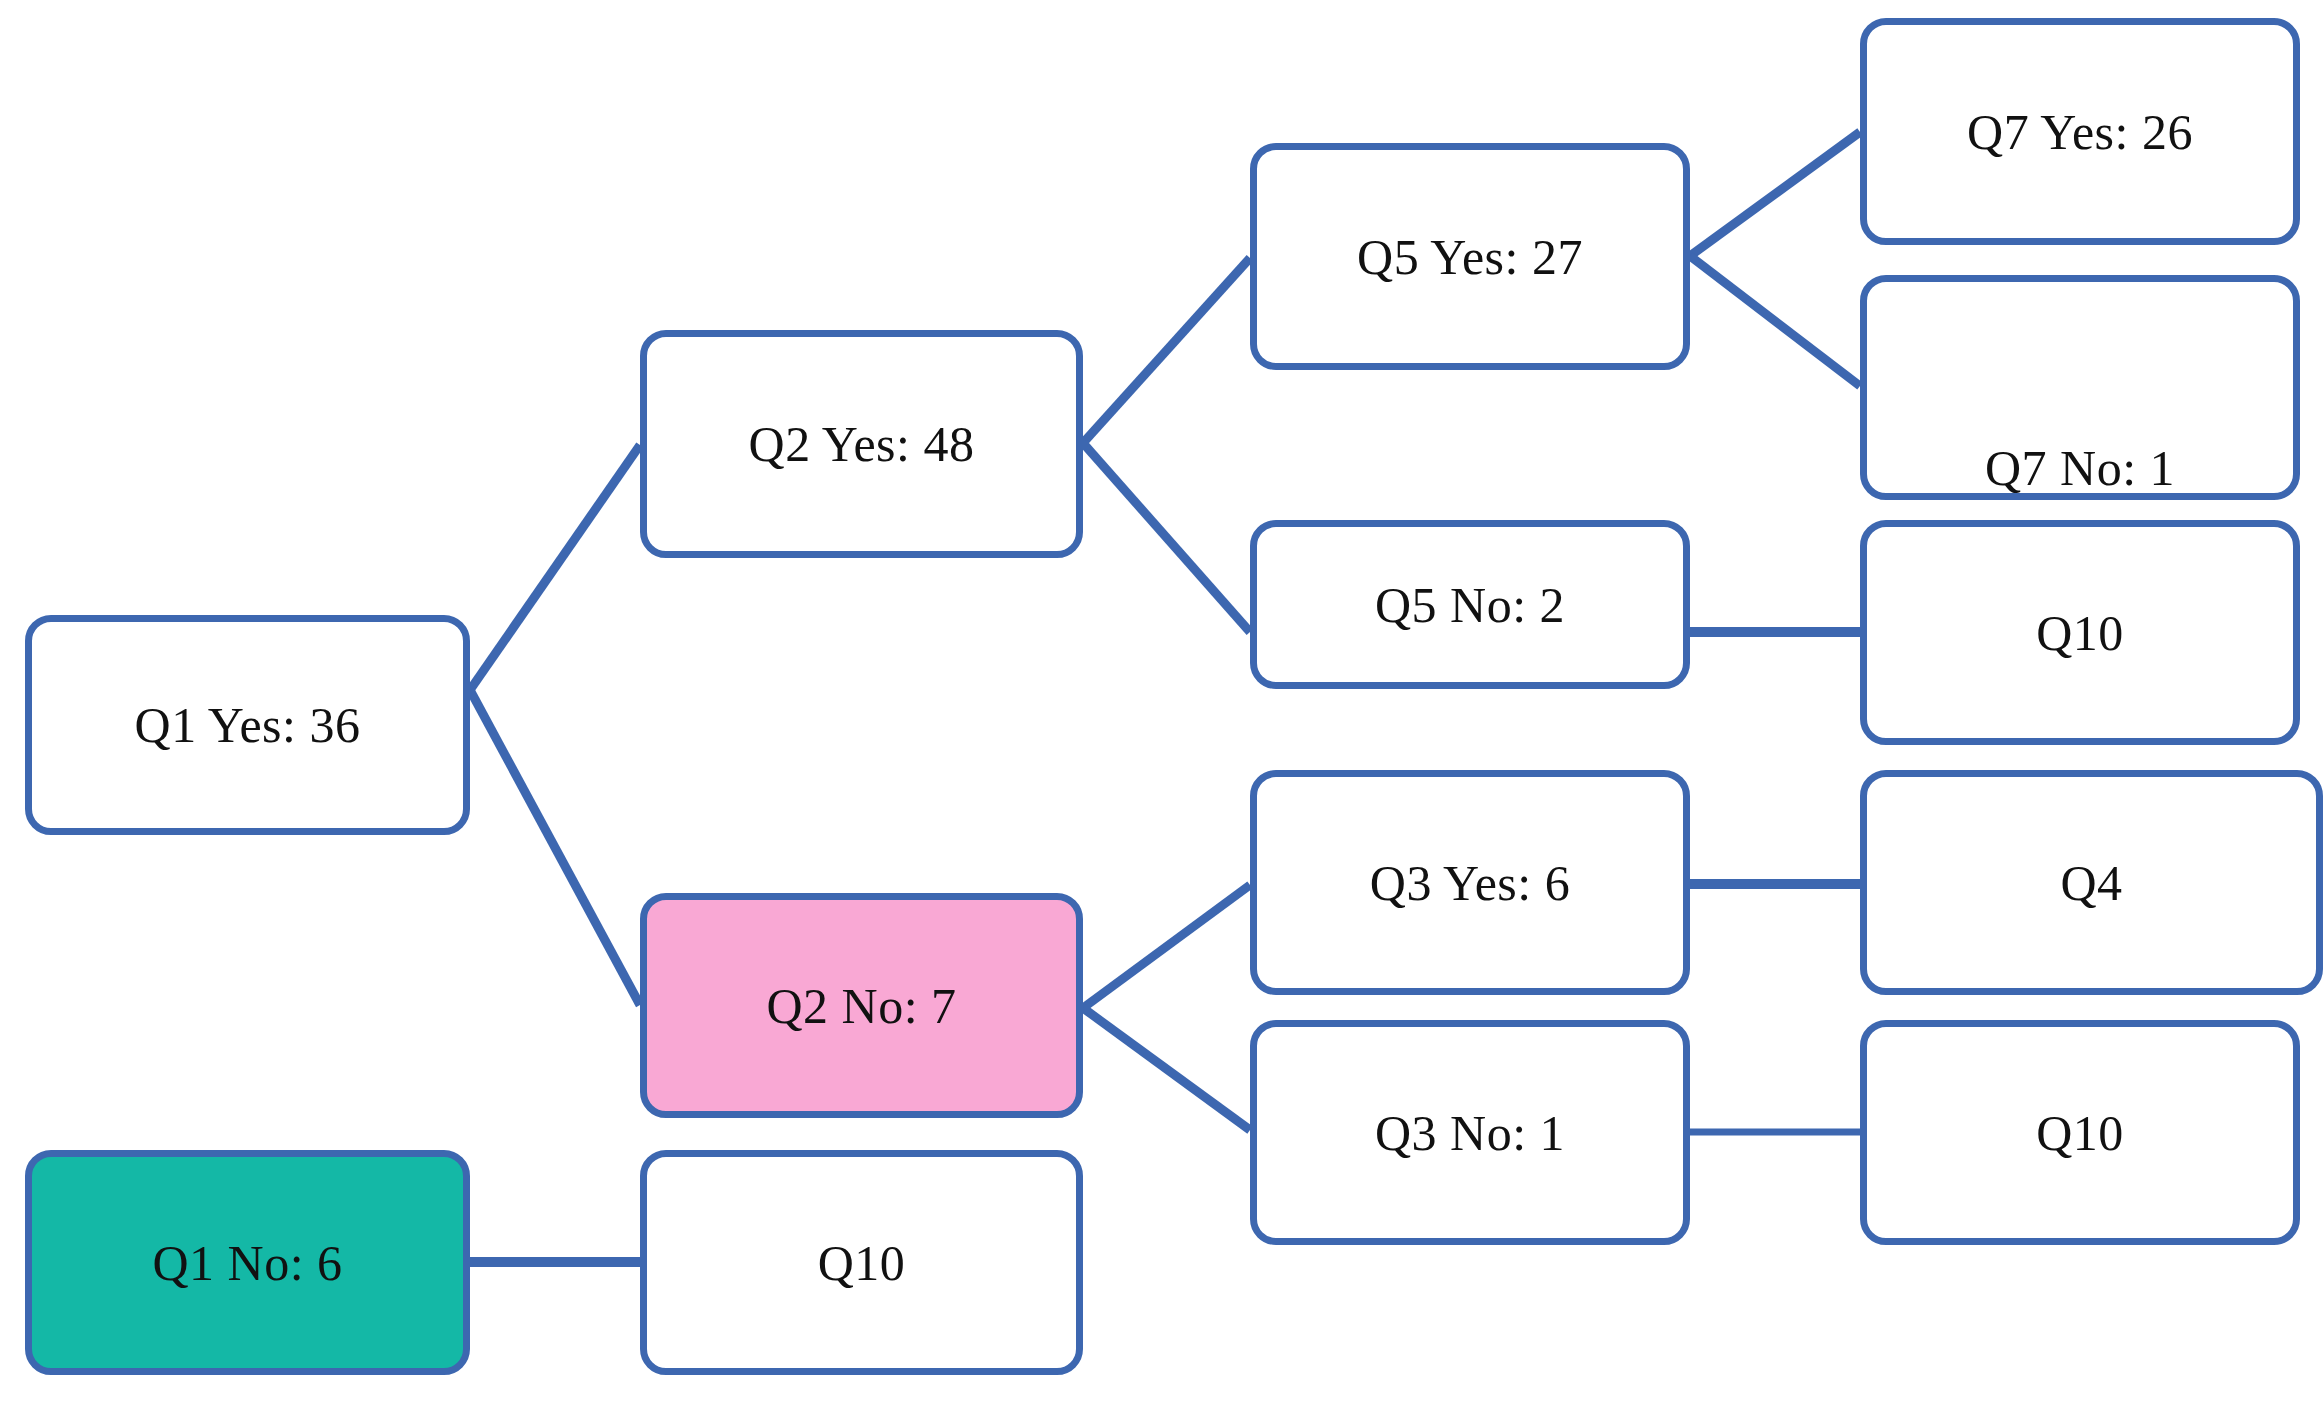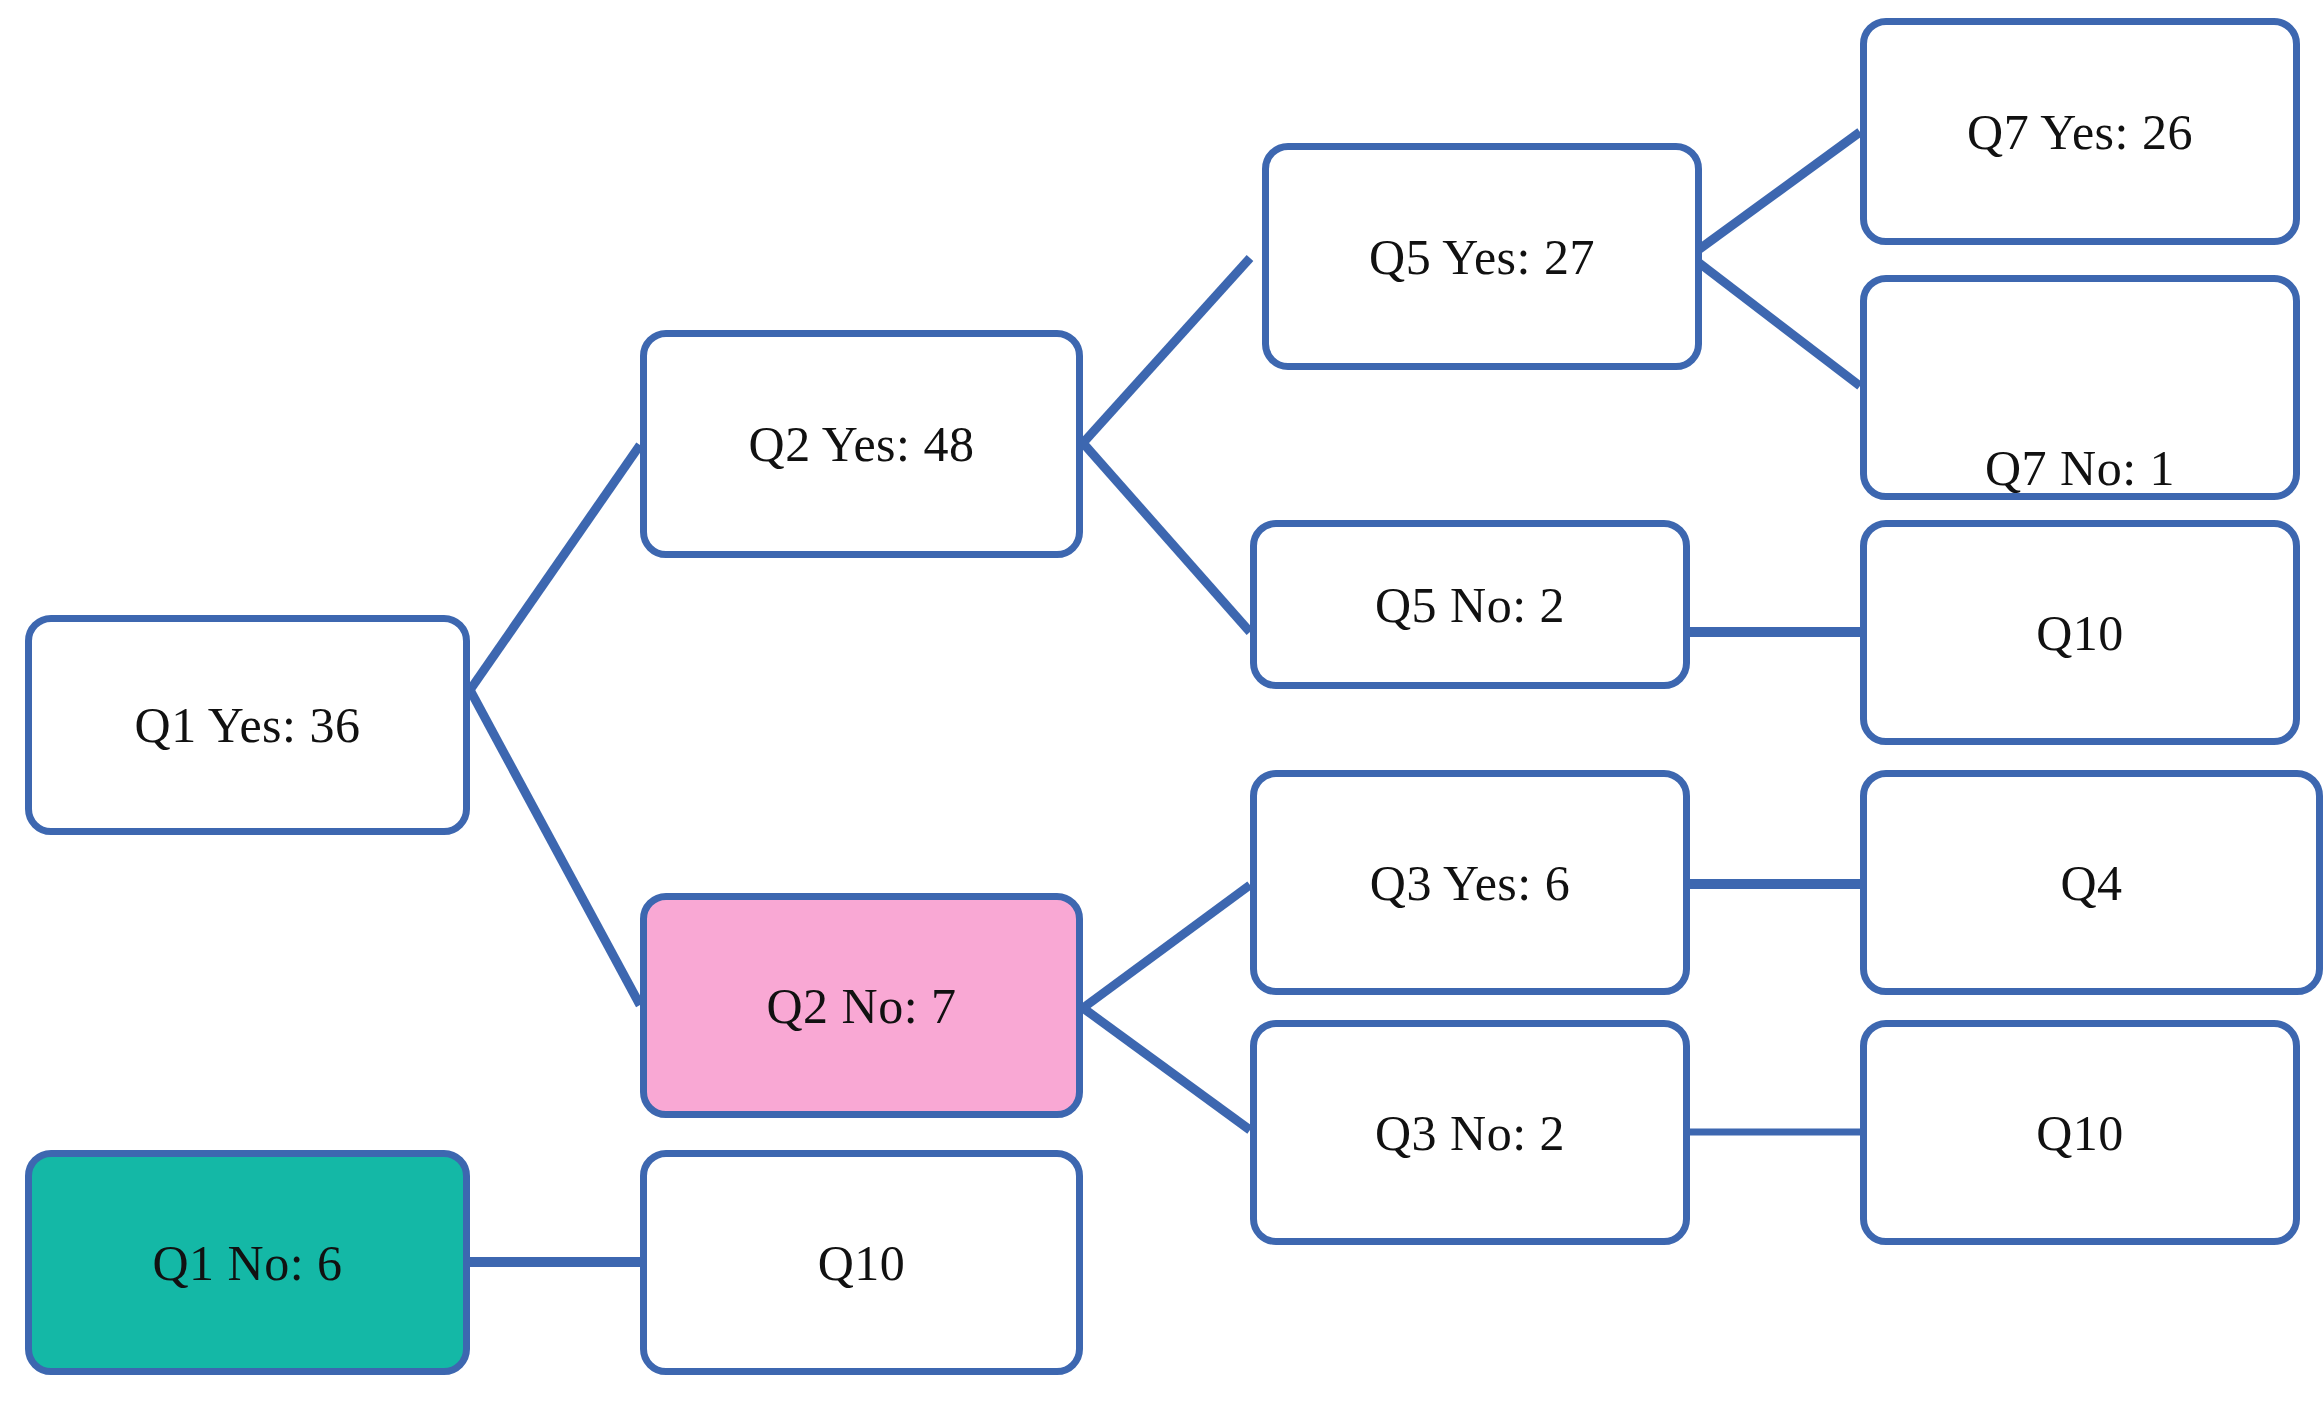--- a/index.html
+++ b/index.html
@@ -73,31 +73,31 @@
       </div>
       <div class="node" style="left: 640px; top: 330px; width: 443px; height: 228px; border-color: rgb(61, 103, 176); background: rgb(255, 255, 255);">
         <span class="node-label" style="color: rgb(17, 17, 17);">Q2 Yes: 48</span>
       </div>
       <div class="node" style="left: 640px; top: 893px; width: 443px; height: 225px; border-color: rgb(61, 103, 176); background: #f9a8d4;">
         <span class="node-label" style="color: rgb(17, 17, 17);">Q2 No: 7</span>
       </div>
       <div class="node" style="left: 640px; top: 1150px; width: 443px; height: 225px; border-color: rgb(61, 103, 176); background: rgb(255, 255, 255);">
         <span class="node-label" style="color: rgb(17, 17, 17);">Q10</span>
       </div>
-      <div class="node" style="left: 1250px; top: 143px; width: 440px; height: 227px; border-color: rgb(61, 103, 176); background: rgb(255, 255, 255); margin-left: 12px;">
+      <div class="node" style="left: 1250px; top: 143px; width: 440px; height: 227px; border-color: rgb(61, 103, 176); background: rgb(255, 255, 255);">
         <span class="node-label" style="color: rgb(17, 17, 17);">Q5 Yes: 27</span>
       </div>
       <div class="node" style="left: 1250px; top: 520px; width: 440px; height: 169px; border-color: rgb(61, 103, 176); background: rgb(255, 255, 255);">
         <span class="node-label" style="color: rgb(17, 17, 17);">Q5 No: 2</span>
       </div>
       <div class="node" style="left: 1250px; top: 770px; width: 440px; height: 225px; border-color: rgb(61, 103, 176); background: rgb(255, 255, 255);">
         <span class="node-label" style="color: rgb(17, 17, 17);">Q3 Yes: 6</span>
       </div>
       <div class="node" style="left: 1250px; top: 1020px; width: 440px; height: 225px; border-color: rgb(61, 103, 176); background: rgb(255, 255, 255);">
-        <span class="node-label" style="color: rgb(17, 17, 17);">Q3 No: 2</span>
+        <span class="node-label" style="color: rgb(17, 17, 17);">Q3 No: 1</span>
       </div>
       <div class="node" style="left: 1860px; top: 18px; width: 440px; height: 227px; border-color: rgb(61, 103, 176); background: rgb(255, 255, 255);">
         <span class="node-label" style="color: rgb(17, 17, 17);">Q7 Yes: 26</span>
       </div>
       <div class="node" style="left: 1860px; top: 275px; width: 440px; height: 225px; border-color: rgb(61, 103, 176); background: rgb(255, 255, 255); align-items: flex-end;">
         <span class="node-label" style="color: rgb(17, 17, 17);">Q7 No: 1</span>
       </div>
       <div class="node" style="left: 1860px; top: 520px; width: 440px; height: 225px; border-color: rgb(61, 103, 176); background: rgb(255, 255, 255);">
         <span class="node-label" style="color: rgb(17, 17, 17);">Q10</span>
       </div>

